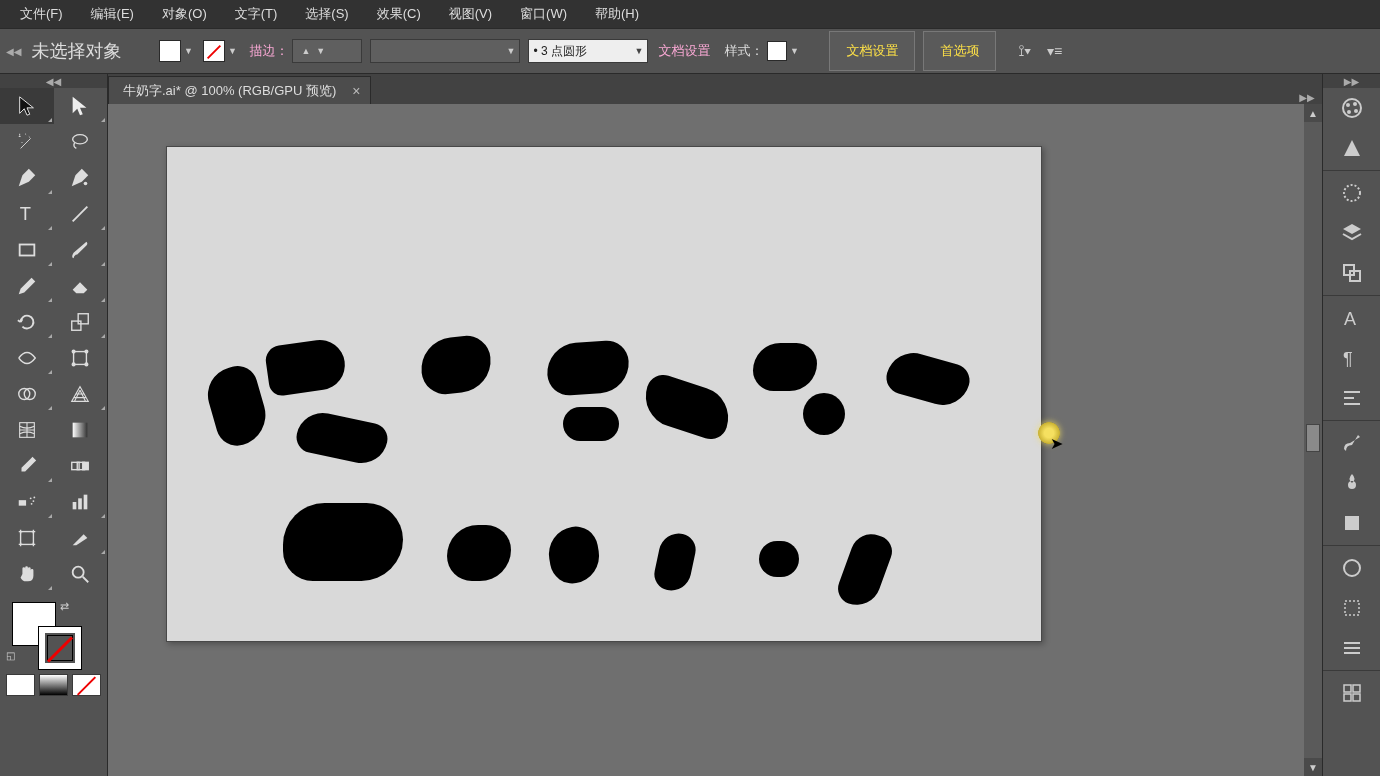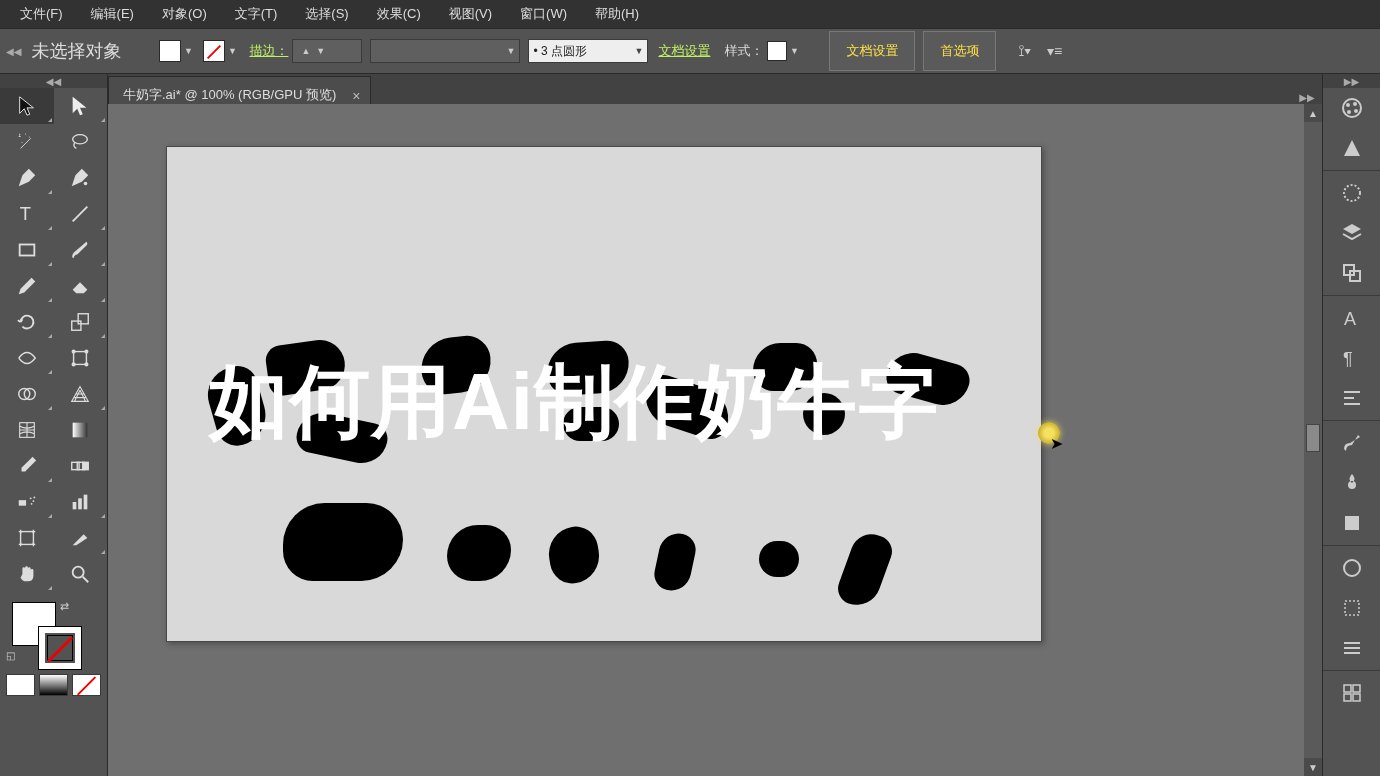--- a/index.html
+++ b/index.html
@@ -6,21 +6,21 @@
 body { background: #4a4a4a; width: 1380px; height: 776px; overflow: hidden; color: #ddd; font-size: 13px; }
 .menubar { height: 28px; background: #323232; display: flex; align-items: center; padding: 0 6px; }
 .menubar .menu-item { padding: 0 14px; color: #ddd; cursor: default; font-size: 13px; }
 .controlbar { height: 46px; background: #535353; display: flex; align-items: center; padding: 0 6px; border-top: 1px solid #2a2a2a; border-bottom: 1px solid #2a2a2a; }
 .controlbar .status { color: #ddd; margin: 0 8px 0 4px; font-size: 18px; }
 .swatch { width: 22px; height: 22px; border: 1px solid #2a2a2a; display: inline-block; position: relative; }
 .swatch.white { background: #fff; }
 .swatch.none { background: #fff; }
 .swatch.none::after { content: ""; position: absolute; left: 1px; right: 1px; top: 50%; border-top: 2px solid #e00; transform: rotate(-45deg); }
 .swatch-arrow { width: 14px; height: 22px; display: inline-flex; align-items: center; justify-content: center; color: #ccc; font-size: 9px; }
-.ctrl-label { color: #bef264; margin: 0 4px 0 10px; font-size: 13px; text-decoration: underline; }
+.ctrl-label { color: #f9a8d4; margin: 0 4px 0 10px; font-size: 13px; }
 .ctrl-label.plain { color: #ddd; text-decoration: none; }
 .ctrl-dd { height: 24px; background: #5f5f5f; border: 1px solid #3a3a3a; display: inline-flex; align-items: center; padding: 0 4px; color: #ddd; font-size: 12px; }
 .ctrl-dd .darrow { margin-left: 4px; font-size: 9px; color: #ccc; }
 .btn { height: 40px; padding: 0 16px; background: #5a5a5a; border: 1px solid #787878; color: #fde047; display: inline-flex; align-items: center; font-size: 13px; margin: 0 4px; }
 .spacer { flex: 0 0 auto; width: 8px; }
 .grow { flex: 1 1 auto; }
 .workspace { display: flex; height: calc(776px - 28px - 46px); }
 .toolbox { width: 108px; background: #535353; display: flex; flex-direction: column; border-right: 1px solid #2a2a2a; }
 .toolbox .collapse { height: 14px; background: #424242; display:flex; align-items:center; justify-content:center; color:#aaa; font-size:10px; }
 .tool-grid { display: grid; grid-template-columns: 1fr 1fr; }
@@ -37,21 +37,21 @@
 .fs-swap { position:absolute; left:60px; top:4px; font-size:11px; color:#ccc; }
 .fs-def { position:absolute; left:6px; top:54px; font-size:10px; color:#ccc; }
 .mode-row { display:flex; height:22px; padding:0 6px; gap:4px; }
 .mode-row .m { flex:1; border:1px solid #3a3a3a; }
 .mode-row .m.solid { background:#fff; }
 .mode-row .m.grad { background:linear-gradient(#fff,#000); }
 .mode-row .m.none { background:#fff; position:relative; }
 .mode-row .m.none::after { content:""; position:absolute; left:1px; right:1px; top:50%; border-top:2px solid #e00; transform:rotate(-45deg); }
 .canvas-area { flex:1; background:#6f6f6f; display:flex; flex-direction:column; }
 .tabbar { height: 30px; background:#424242; display:flex; align-items:flex-end; }
-.doc-tab { height:28px; background:#4c4c4c; border:1px solid #2a2a2a; border-bottom:none; display:flex; align-items:flex-end; padding:0 10px 0 14px; color:#ddd; font-size:13px; }
+.doc-tab { height:28px; background:#4c4c4c; border:1px solid #2a2a2a; border-bottom:none; display:flex; align-items:center; padding:0 10px 0 14px; color:#ddd; font-size:13px; }
 .doc-tab .close { margin-left:16px; color:#bbb; font-size:14px; }
 .tabbar .tab-collapse { margin-left:auto; height:14px; width:30px; background:#424242; color:#aaa; font-size:10px; display:flex; align-items:center; justify-content:center; }
 .canvas-viewport { flex:1; position:relative; overflow:hidden; }
 .artboard { position:absolute; left:58px; top:42px; width:876px; height:496px; background:#d9d9d9; border:1px solid #484848; box-shadow:2px 2px 6px rgba(0,0,0,.3); }
 .artboard .title-text { position:absolute; left:42px; top:202px; font-size:80px; font-weight:800; color:#fff; white-space:nowrap; letter-spacing:1px; }
 .blob { position:absolute; background:#000; }
 .scroll-v { position:absolute; right:0; top:0; bottom:0; width:18px; background:#5a5a5a; }
 .scroll-v .arrow { height:18px; display:flex; align-items:center; justify-content:center; color:#ccc; font-size:10px; background:#4a4a4a; }
 .scroll-v .thumb { position:absolute; left:2px; right:2px; top:320px; height:28px; background:#8a8a8a; border:1px solid #444; }
 .rightpanel { width:58px; background:#535353; border-left:1px solid #2a2a2a; display:flex; flex-direction:column; align-items:center; }
@@ -342,21 +342,20 @@
         <div class="blob" style="left:586px; top:196px; width:64px; height:48px; border-radius:40px 30px 40px 30px;"></div>
         <div class="blob" style="left:636px; top:246px; width:42px; height:42px; border-radius:50%;"></div>
         <div class="blob" style="left:720px; top:210px; width:82px; height:44px; border-radius:50px 30px 50px 30px; transform:rotate(16deg);"></div>
 
         <div class="blob" style="left:116px; top:356px; width:120px; height:78px; border-radius:64px 56px 64px 46px;"></div>
         <div class="blob" style="left:280px; top:378px; width:64px; height:56px; border-radius:40px 32px 40px 32px;"></div>
         <div class="blob" style="left:382px; top:380px; width:50px; height:56px; border-radius:30px 24px 30px 24px; transform:rotate(-10deg);"></div>
         <div class="blob" style="left:490px; top:386px; width:36px; height:58px; border-radius:22px 18px 22px 18px; transform:rotate(12deg);"></div>
         <div class="blob" style="left:592px; top:394px; width:40px; height:36px; border-radius:24px;"></div>
         <div class="blob" style="left:678px; top:386px; width:40px; height:74px; border-radius:26px 20px 30px 20px; transform:rotate(20deg);"></div>
-        <div class="title-text">如何用Ai制作奶牛字</div>
       </div>
 
       <div class="cursor-dot" style="left:930px; top:318px;"></div>
       <div class="cursor-arrow" style="left:938px; top:326px;">➤</div>
 
       <div class="scroll-v">
         <div class="arrow">▲</div>
         <div class="thumb"></div>
         <div class="arrow" style="position:absolute;bottom:0;left:0;right:0">▼</div>
       </div>

